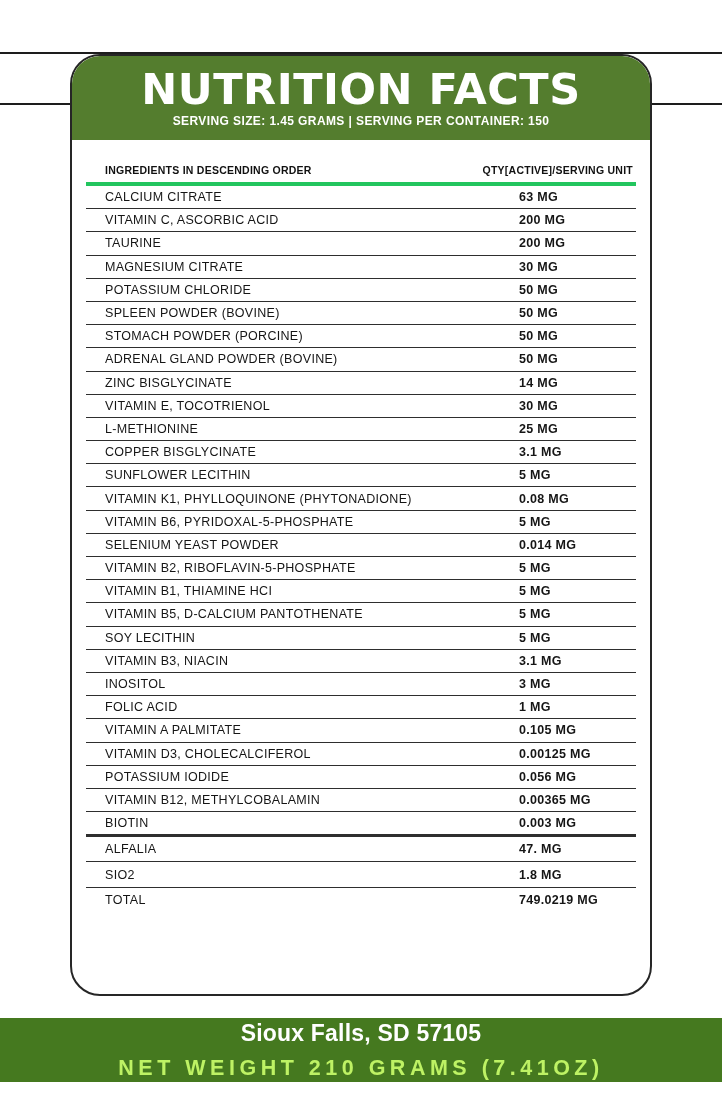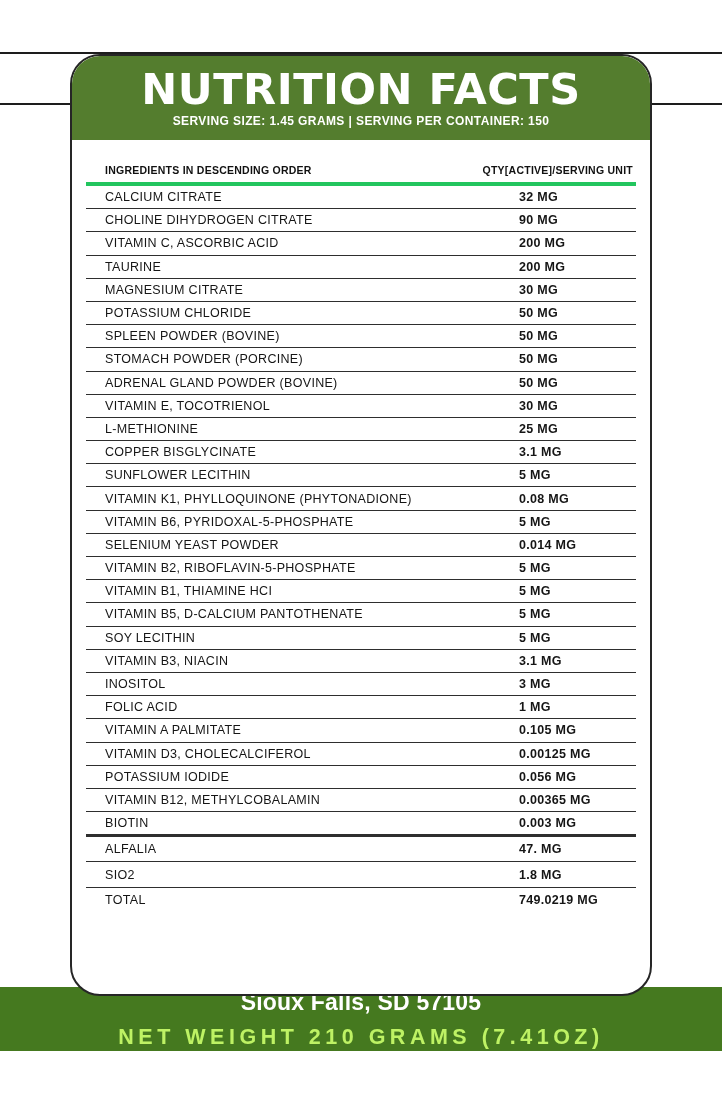--- a/index.html
+++ b/index.html
@@ -45,21 +45,21 @@
   .row.thick{border-bottom-width:3px;}
   .row.last{border-bottom:none;}
   .row .name{
     font-size:12.5px;font-weight:400;letter-spacing:.3px;color:#151515;white-space:nowrap;
   }
   .row .qty{
     margin-left:auto;width:117px;text-align:left;
     font-size:12.5px;font-weight:700;letter-spacing:.3px;color:#151515;white-space:nowrap;
   }
   .footer-bar{
-    position:absolute;left:0;top:987px;width:722px;height:64px;
+    position:absolute;left:0;top:1018px;width:722px;height:64px;
     display:flex;flex-direction:column;align-items:center;justify-content:center;
     gap:9px;z-index:1;
   }
   .footer-address{
     color:#ffffff;font-weight:700;font-size:23px;letter-spacing:.2px;white-space:nowrap;
   }
   .footer-weight{
     color:#bef264;font-weight:700;font-size:21.5px;letter-spacing:4.5px;white-space:nowrap;
   }
 </style>
@@ -76,27 +76,23 @@
   </div>
 
   <div class="table-wrap">
     <div class="colhead">
       <span class="col-label">INGREDIENTS IN DESCENDING ORDER</span>
       <span class="col-label">QTY[ACTIVE]/SERVING UNIT</span>
     </div>
     <div id="rows-container">
   <div class="row">
     <span class="name">CALCIUM CITRATE</span>
-    <span class="qty">32 MG</span>
-  </div>
-
-  <div class="row">
-    <span class="name">CHOLINE DIHYDROGEN CITRATE</span>
-    <span class="qty">90 MG</span>
-  </div>
+    <span class="qty">63 MG</span>
+  </div>
+
 
   <div class="row">
     <span class="name">VITAMIN C, ASCORBIC ACID</span>
     <span class="qty">200 MG</span>
   </div>
 
   <div class="row">
     <span class="name">TAURINE</span>
     <span class="qty">200 MG</span>
   </div>
@@ -119,20 +115,24 @@
   <div class="row">
     <span class="name">STOMACH POWDER (PORCINE)</span>
     <span class="qty">50 MG</span>
   </div>
 
   <div class="row">
     <span class="name">ADRENAL GLAND POWDER (BOVINE)</span>
     <span class="qty">50 MG</span>
   </div>
 
+  <div class="row">
+    <span class="name">ZINC BISGLYCINATE</span>
+    <span class="qty">14 MG</span>
+  </div>
 
   <div class="row">
     <span class="name">VITAMIN E, TOCOTRIENOL</span>
     <span class="qty">30 MG</span>
   </div>
 
   <div class="row">
     <span class="name">L-METHIONINE</span>
     <span class="qty">25 MG</span>
   </div>

